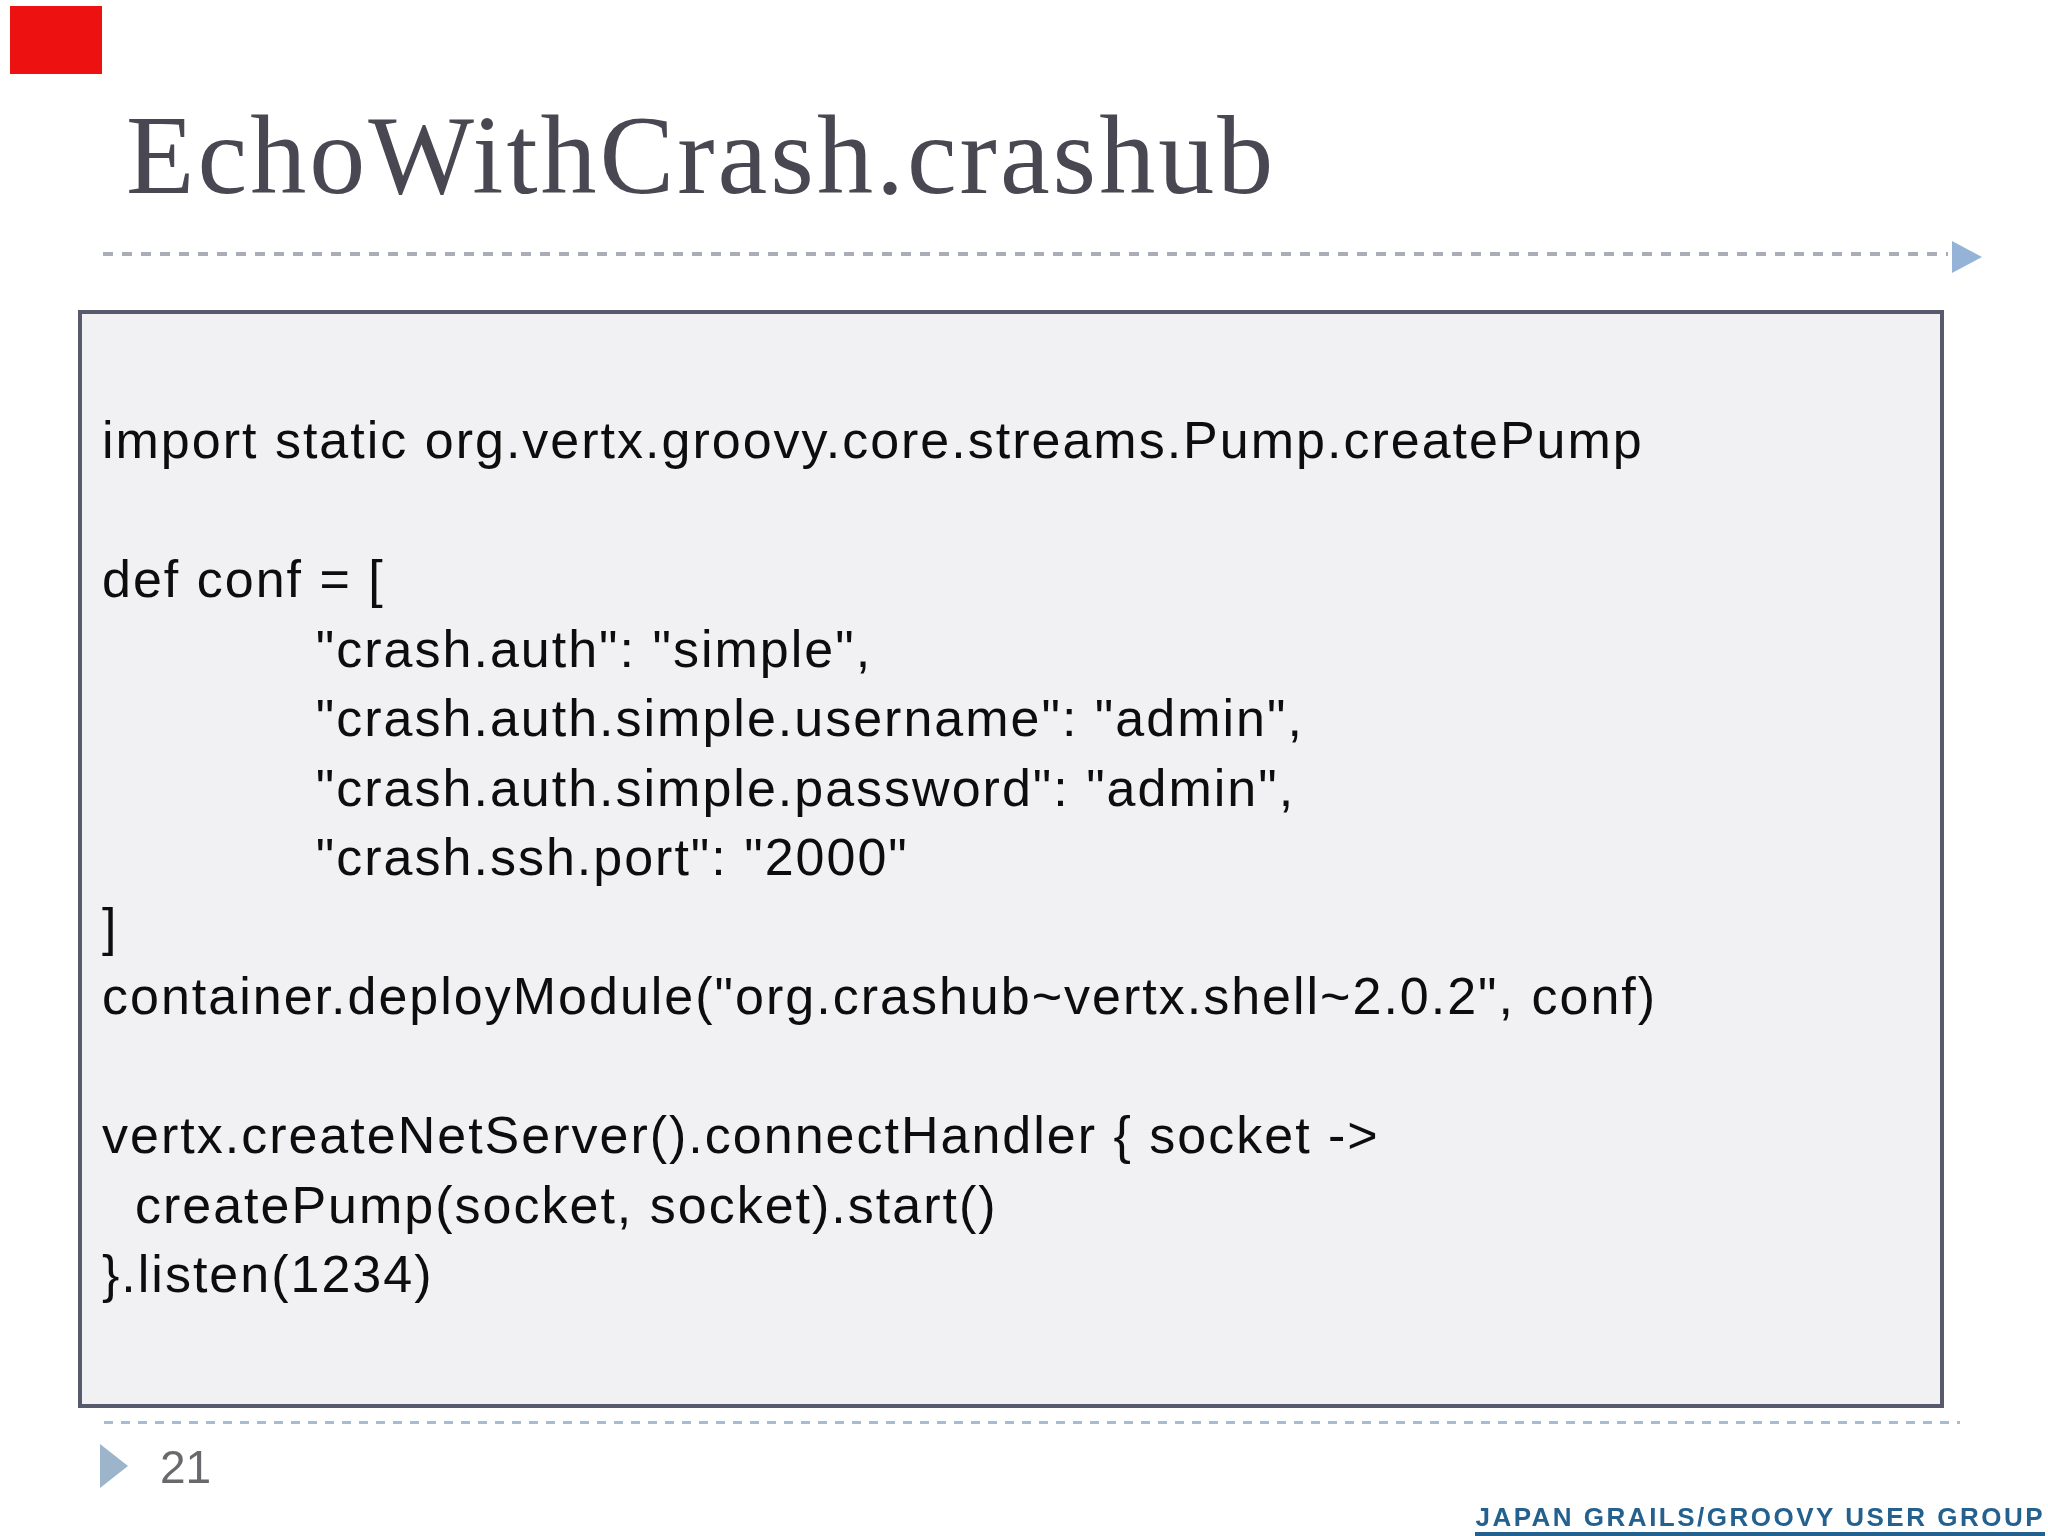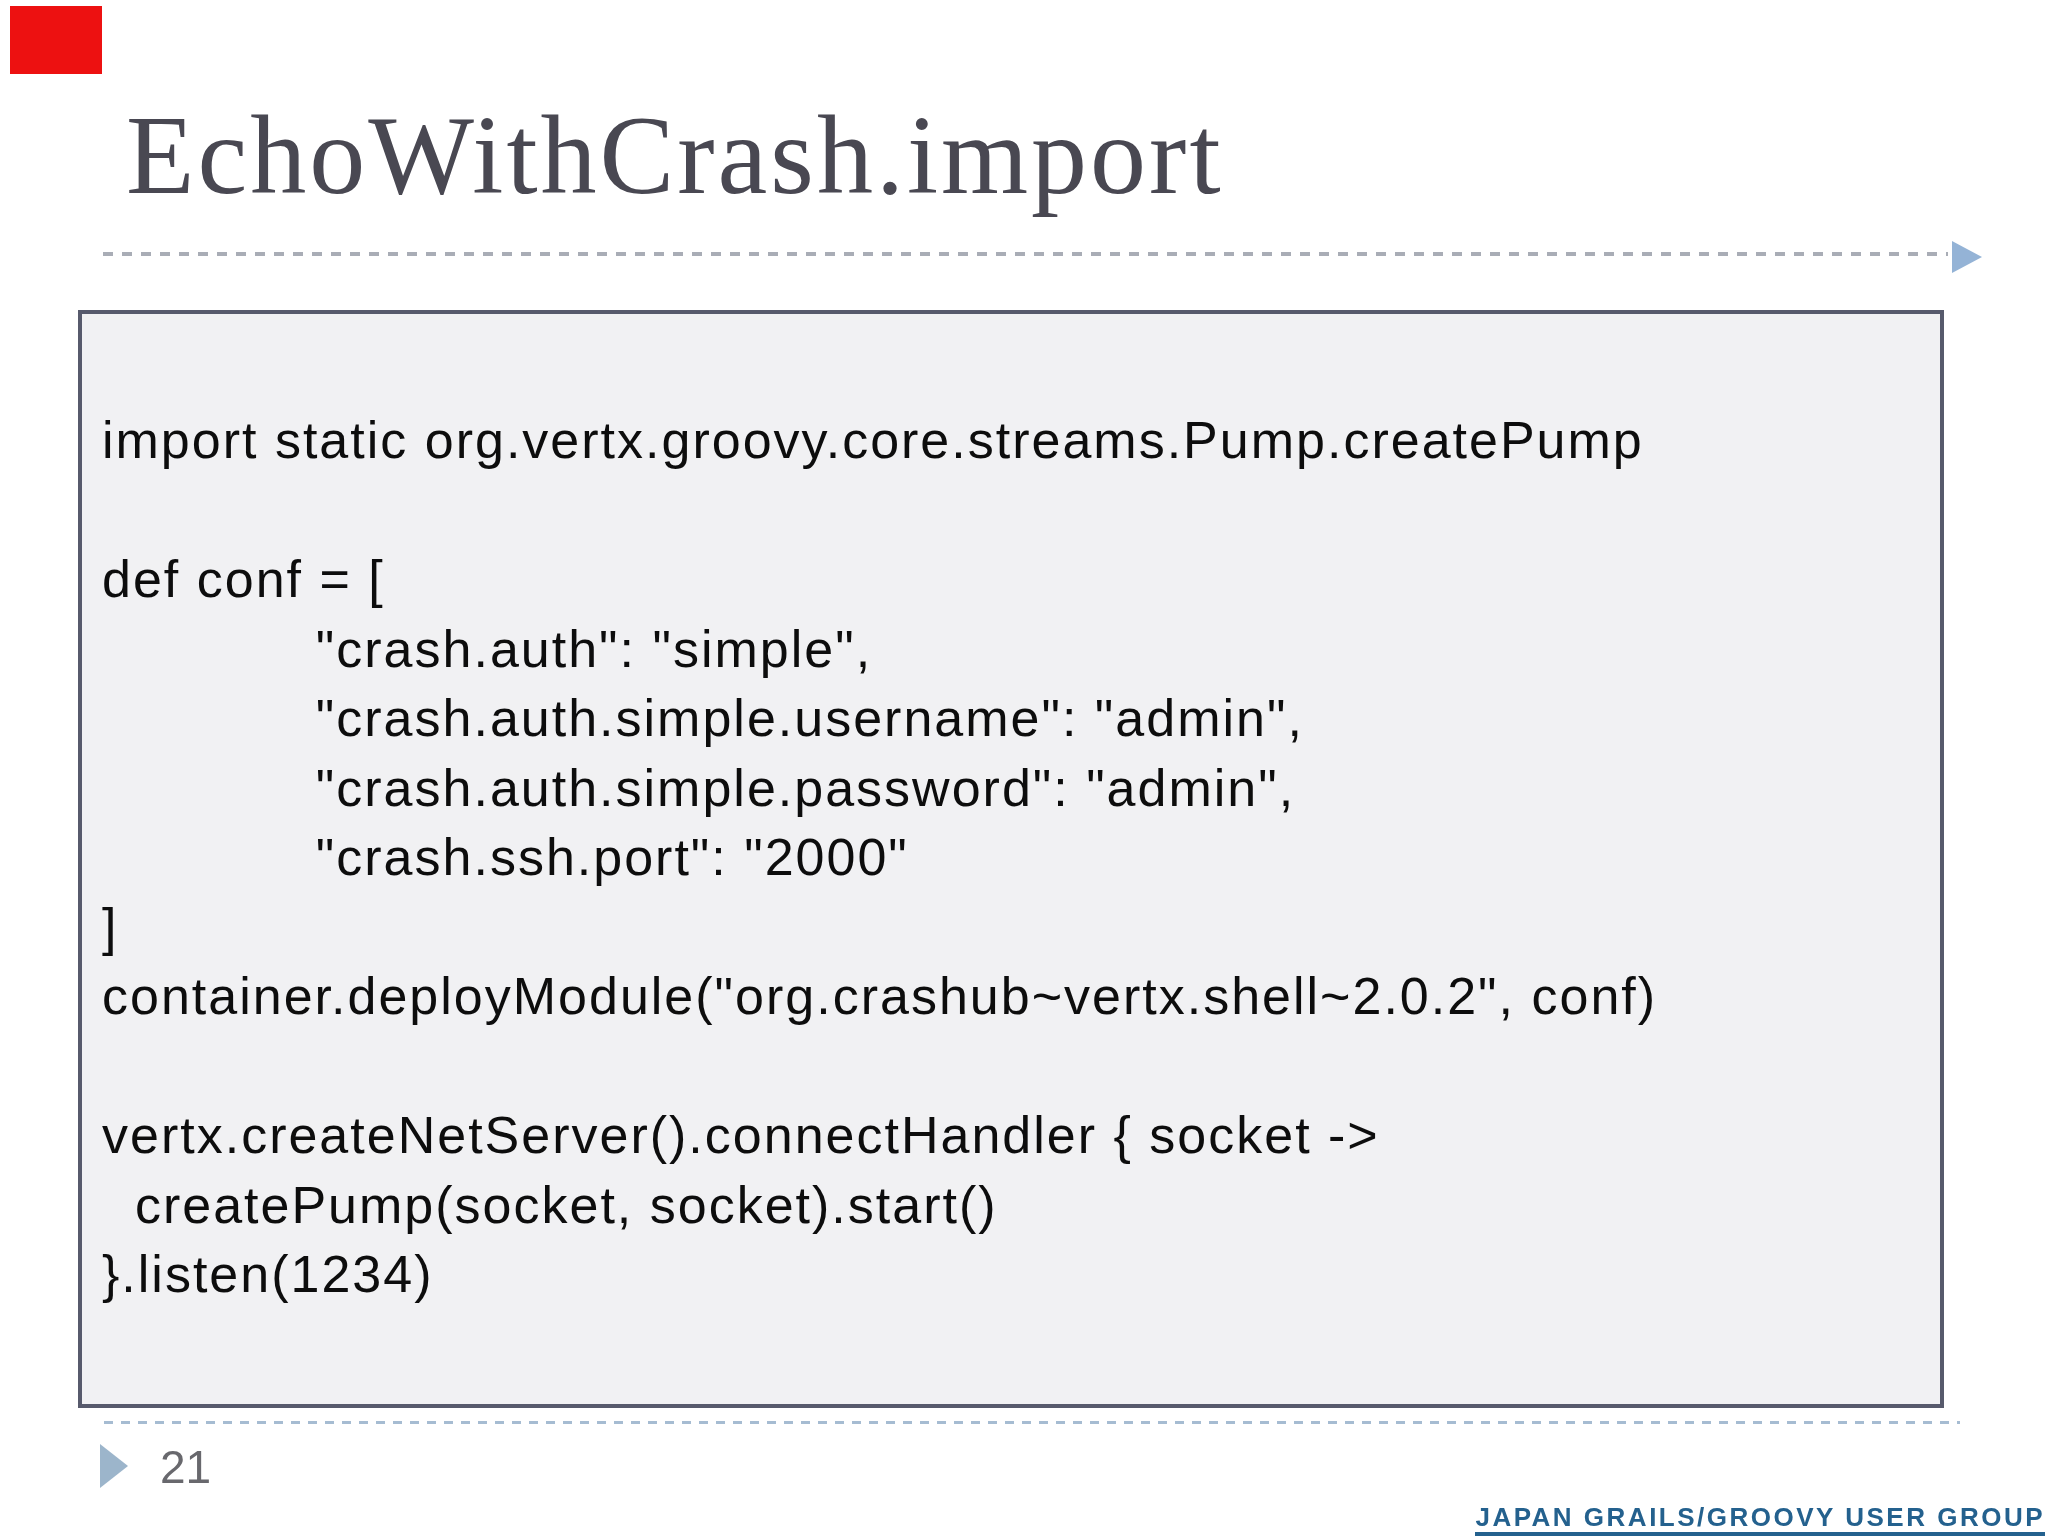--- a/index.html
+++ b/index.html
@@ -102,21 +102,21 @@
     text-align:center;
   }
 </style>
 </head>
 <body>
 
 <div id="slide">
 
   <div id="red-marker"></div>
 
-  <div id="title">EchoWithCrash.import</div>
+  <div id="title">EchoWithCrash.crashub</div>
 
   <div id="title-rule"></div>
   <div id="title-rule-arrow"></div>
 
   <div id="code-panel">
     <pre>import static org.vertx.groovy.core.streams.Pump.createPump
 
 def conf = [
 	"crash.auth": "simple",
 	"crash.auth.simple.username": "admin",

